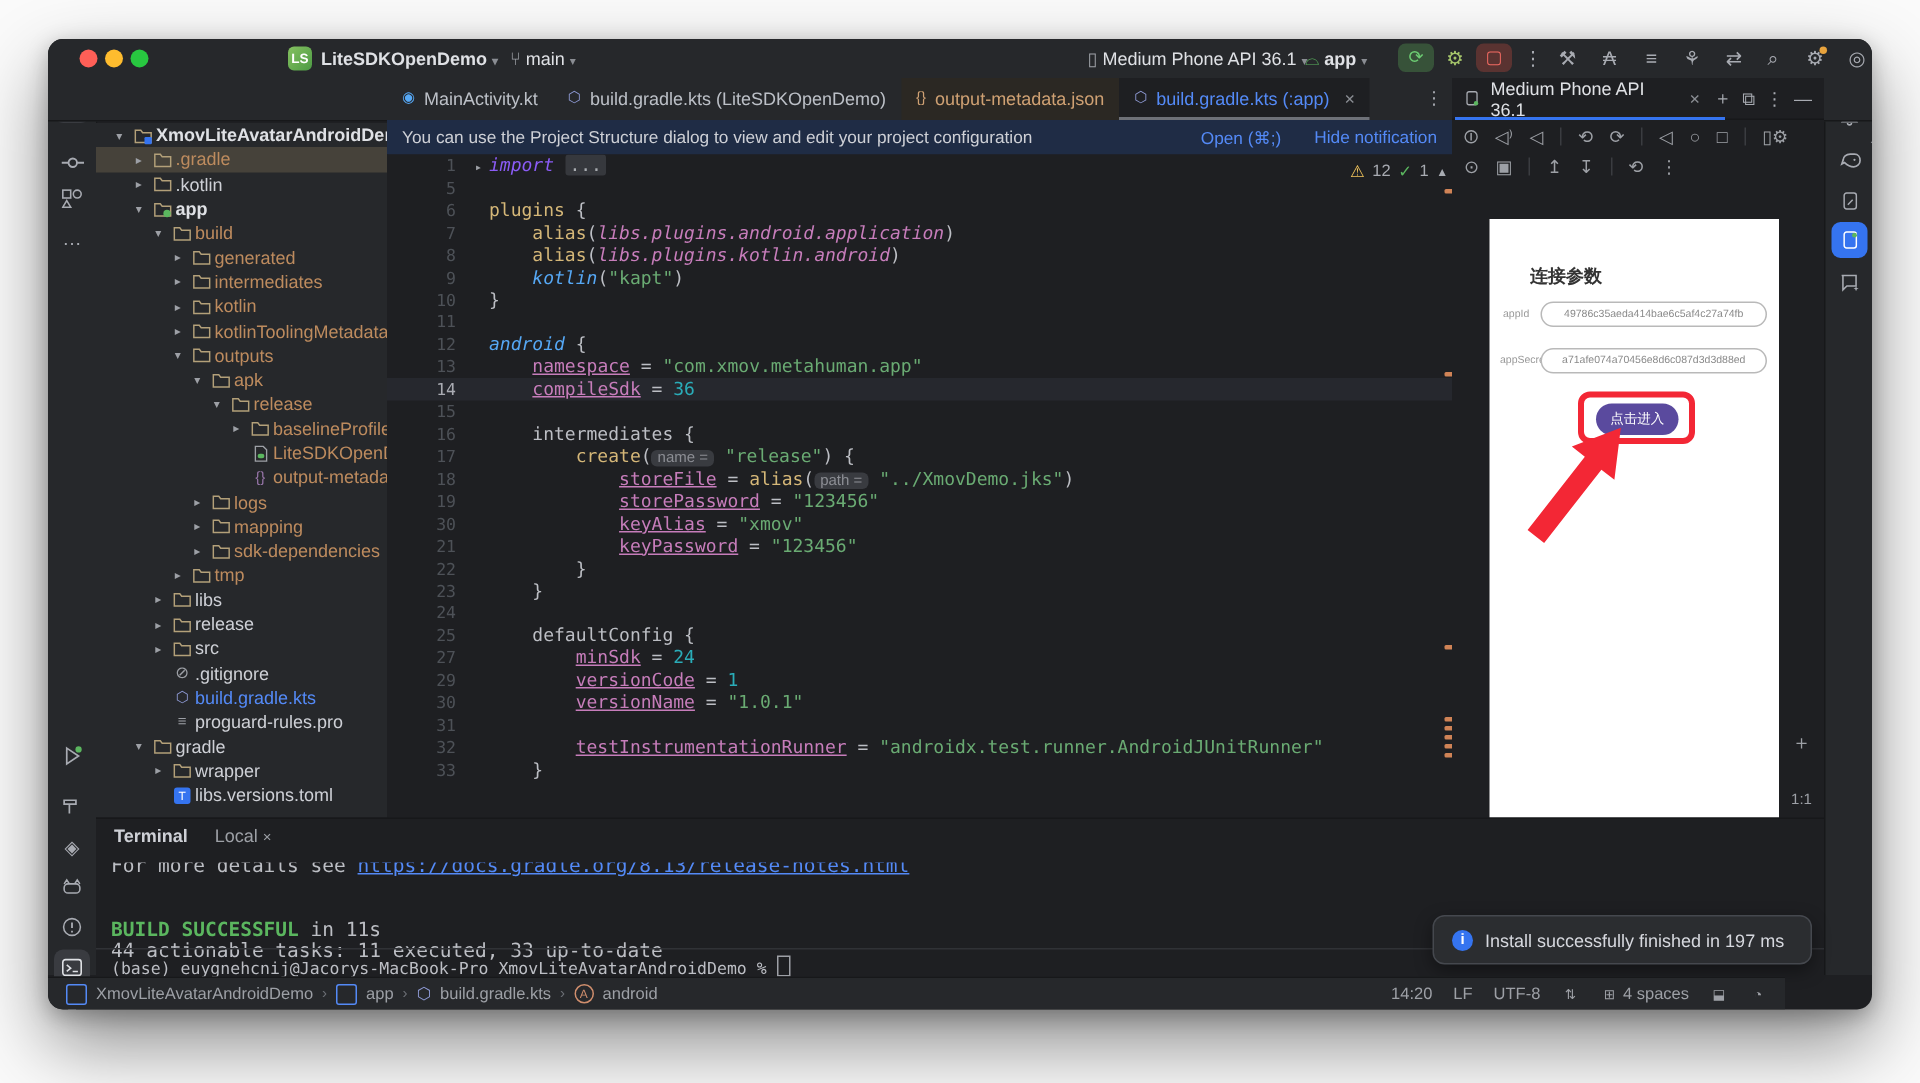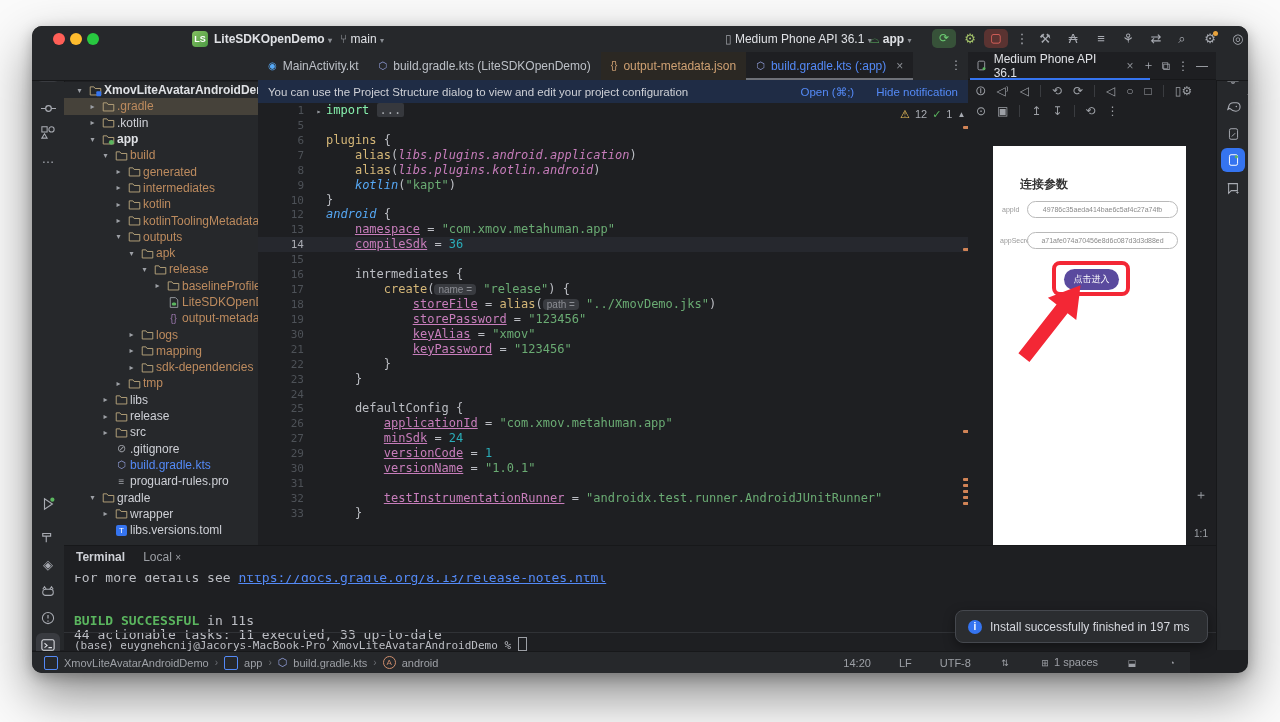--- a/index.html
+++ b/index.html
@@ -44,21 +44,21 @@
   .t-or{color:#bd8b5e;} .t-wh{color:#ced0d6;} .t-bl{color:#548af7;}
   .t-root{color:#dfe1e5;font-weight:bold;} .t-app{color:#dfe1e5;font-weight:bold;}
   
   #editor{left:226px;top:77px;width:710px;height:442px;background:#1e1f22;overflow:hidden;
           font-family:"DejaVu Sans Mono",monospace;font-size:12px;}
   .cl{height:14.93px;line-height:14.93px;white-space:pre;position:relative;}
   .cl.active{background:#26282e;}
   .gut{display:inline-block;width:46px;text-align:right;color:#4d5157;padding-right:8px;font-size:11px;}
   .cl.active .gut{color:#a9abb2;}
   .foldc{display:inline-block;width:14px;color:#9da0a6;font-size:8px;text-align:center;}
-  .tk-kw{color:#86efac;} .tk-fn{color:#d5b778;} .tk-prop{color:#c77dbb;font-style:italic;}
+  .tk-kw{color:#8b5cf6;font-style:italic;} .tk-fn{color:#d5b778;} .tk-prop{color:#c77dbb;font-style:italic;}
   .tk-propu{color:#c77dbb;text-decoration:underline;} .tk-str{color:#6aab73;} .tk-num{color:#2aacb8;}
   .tk-plain{color:#bcbec4;} .tk-iblue{color:#56a8f5;font-style:italic;}
   .tk-hint{background:#393b40;color:#8c8e94;border-radius:4px;padding:0 4px;font-size:10px;font-family:"Liberation Sans",sans-serif;}
   .tk-fold{background:#36383d;color:#a8abb0;border-radius:2px;padding:0 3px;}
   #inspect{left:868px;top:80px;width:100px;height:16px;font-size:11px;color:#a8abb2;display:flex;align-items:center;gap:5px;}
   .mark{left:931px;width:7px;height:3px;background:#d08356;border-radius:1px;}
   
   #dpanel{left:936px;top:26px;width:248px;height:493px;background:#1e1f22;}
   #dtab{left:0;top:0;width:248px;height:28px;background:#1e1f22;border-bottom:1px solid #17181a;display:flex;align-items:center;padding:0 8px;box-sizing:border-box;gap:7px;font-size:12px;color:#dfe1e5;}
   #dtabline{left:2px;top:26px;width:180px;height:2px;background:#3574f0;}
@@ -78,21 +78,21 @@
   #termhdr{left:0;top:0;width:100%;height:22px;display:flex;align-items:center;gap:18px;padding-left:12px;box-sizing:border-box;font-size:12px;}
   #termbody{left:10px;top:29px;width:1130px;height:84px;font-family:"DejaVu Sans Mono",monospace;font-size:13px;color:#bcbec4;overflow:hidden;}
   .tline{height:13.5px;line-height:13.5px;white-space:pre;}
   .tlink{color:#548af7;text-decoration:underline;}
   .tgreen{color:#5bb65f;font-weight:bold;}
   #tcursor{display:inline-block;width:7px;height:12px;border:1px solid #9da0a6;vertical-align:-2px;}
   #termsep{left:0;top:86px;width:1152px;height:1px;background:#303236;}
   
   #status{left:0;top:625px;width:1158px;height:22px;background:#26282b;border-top:1px solid #17181a;display:flex;align-items:center;font-size:11px;color:#9da0a6;padding:0 12px;box-sizing:border-box;gap:6px;text-align:right;}
   #status .crumbsep{color:#6b6e74;font-size:10px;}
-  #status .right{margin-left:auto;display:flex;align-items:center;gap:28px;}
+  #status .right{margin-left:auto;display:flex;align-items:center;gap:14px;}
   .bico{display:inline-flex;width:12px;height:12px;align-items:center;justify-content:center;font-size:9px;}
   .acirc{display:inline-flex;width:11px;height:11px;border:1px solid #cf8e6d;border-radius:50%;color:#cf8e6d;font-size:8px;align-items:center;justify-content:center;}
   
   #toast{left:923px;top:584px;width:253px;height:33px;background:#2b2d30;border:1px solid #45484e;border-radius:8px;
          box-shadow:0 4px 12px rgba(0,0,0,.4);display:flex;align-items:center;gap:8px;padding:0 12px;box-sizing:border-box;font-size:12px;color:#d6d8de;}
   .infoi{width:14px;height:14px;border-radius:50%;background:#3574f0;color:#fff;font-size:10px;font-weight:bold;display:flex;align-items:center;justify-content:center;flex:0 0 auto;}
   
   #arrowbox{left:999px;top:249px;width:40px;height:96px;transform:rotate(38deg);}
 </style>
 </head>
@@ -492,35 +492,35 @@
   </div>
 
   <div id="editor" class="ab">
       <div class="cl"><span class="gut">1</span><span class="foldc">▸</span><span class="tk-kw">import</span><span class="tk-plain"> </span><span class="tk-fold">...</span></div>
       <div class="cl"><span class="gut">5</span><span class="foldc"></span></div>
       <div class="cl"><span class="gut">6</span><span class="foldc"></span><span class="tk-fn">plugins</span><span class="tk-plain"> {</span></div>
       <div class="cl"><span class="gut">7</span><span class="foldc"></span><span class="tk-plain">    </span><span class="tk-fn">alias</span><span class="tk-plain">(</span><span class="tk-prop">libs.plugins.android.application</span><span class="tk-plain">)</span></div>
       <div class="cl"><span class="gut">8</span><span class="foldc"></span><span class="tk-plain">    </span><span class="tk-fn">alias</span><span class="tk-plain">(</span><span class="tk-prop">libs.plugins.kotlin.android</span><span class="tk-plain">)</span></div>
       <div class="cl"><span class="gut">9</span><span class="foldc"></span><span class="tk-plain">    </span><span class="tk-iblue">kotlin</span><span class="tk-plain">(</span><span class="tk-str">"kapt"</span><span class="tk-plain">)</span></div>
       <div class="cl"><span class="gut">10</span><span class="foldc"></span><span class="tk-plain">}</span></div>
+      <div class="cl"><span class="gut">11</span><span class="foldc"></span></div>
       <div class="cl"><span class="gut">12</span><span class="foldc"></span><span class="tk-iblue">android</span><span class="tk-plain"> {</span></div>
       <div class="cl"><span class="gut">13</span><span class="foldc"></span><span class="tk-plain">    </span><span class="tk-propu">namespace</span><span class="tk-plain"> = </span><span class="tk-str">"com.xmov.metahuman.app"</span></div>
       <div class="cl active"><span class="gut">14</span><span class="foldc"></span><span class="tk-plain">    </span><span class="tk-propu">compileSdk</span><span class="tk-plain"> = </span><span class="tk-num">36</span></div>
       <div class="cl"><span class="gut">15</span><span class="foldc"></span></div>
       <div class="cl"><span class="gut">16</span><span class="foldc"></span><span class="tk-plain">    intermediates {</span></div>
       <div class="cl"><span class="gut">17</span><span class="foldc"></span><span class="tk-plain">        </span><span class="tk-fn">create</span><span class="tk-plain">(</span><span class="tk-hint">name =</span><span class="tk-plain"> </span><span class="tk-str">"release"</span><span class="tk-plain">) {</span></div>
       <div class="cl"><span class="gut">18</span><span class="foldc"></span><span class="tk-plain">            </span><span class="tk-propu">storeFile</span><span class="tk-plain"> = </span><span class="tk-fn">alias</span><span class="tk-plain">(</span><span class="tk-hint">path =</span><span class="tk-plain"> </span><span class="tk-str">"../XmovDemo.jks"</span><span class="tk-plain">)</span></div>
       <div class="cl"><span class="gut">19</span><span class="foldc"></span><span class="tk-plain">            </span><span class="tk-propu">storePassword</span><span class="tk-plain"> = </span><span class="tk-str">"123456"</span></div>
       <div class="cl"><span class="gut">30</span><span class="foldc"></span><span class="tk-plain">            </span><span class="tk-propu">keyAlias</span><span class="tk-plain"> = </span><span class="tk-str">"xmov"</span></div>
       <div class="cl"><span class="gut">21</span><span class="foldc"></span><span class="tk-plain">            </span><span class="tk-propu">keyPassword</span><span class="tk-plain"> = </span><span class="tk-str">"123456"</span></div>
       <div class="cl"><span class="gut">22</span><span class="foldc"></span><span class="tk-plain">        }</span></div>
       <div class="cl"><span class="gut">23</span><span class="foldc"></span><span class="tk-plain">    }</span></div>
       <div class="cl"><span class="gut">24</span><span class="foldc"></span></div>
       <div class="cl"><span class="gut">25</span><span class="foldc"></span><span class="tk-plain">    defaultConfig {</span></div>
-      <div class="cl"><span class="gut">26</span><span class="foldc"></span><span class="tk-plain">        </span><span class="tk-propu">applicationId</span><span class="tk-plain"> = </span><span class="tk-str">"com.xmov.metahuman.app"</span></div>
       <div class="cl"><span class="gut">27</span><span class="foldc"></span><span class="tk-plain">        </span><span class="tk-propu">minSdk</span><span class="tk-plain"> = </span><span class="tk-num">24</span></div>
       <div class="cl"><span class="gut">29</span><span class="foldc"></span><span class="tk-plain">        </span><span class="tk-propu">versionCode</span><span class="tk-plain"> = </span><span class="tk-num">1</span></div>
       <div class="cl"><span class="gut">30</span><span class="foldc"></span><span class="tk-plain">        </span><span class="tk-propu">versionName</span><span class="tk-plain"> = </span><span class="tk-str">"1.0.1"</span></div>
       <div class="cl"><span class="gut">31</span><span class="foldc"></span></div>
       <div class="cl"><span class="gut">32</span><span class="foldc"></span><span class="tk-plain">        </span><span class="tk-propu">testInstrumentationRunner</span><span class="tk-plain"> = </span><span class="tk-str">"androidx.test.runner.AndroidJUnitRunner"</span></div>
       <div class="cl"><span class="gut">33</span><span class="foldc"></span><span class="tk-plain">    }</span></div>
     </div>
   <div id="inspect" class="ab">
     <span style="color:#f2c55c;">⚠</span>
       <span>12</span>
@@ -632,19 +632,19 @@
     <span style="color:#8f9bd6;">⬡</span>
     <span>build.gradle.kts</span>
     <span class="crumbsep">›</span>
     <span class="acirc">A</span>
     <span>android</span>
     <span class="right">
       <span>14:20</span>
       <span>LF</span>
       <span>UTF-8</span>
       <span class="bico">⇅</span>
-      <span><span class="bico">⊞</span> <span>1 spaces</span></span>
+      <span><span class="bico">⊞</span> <span>4 spaces</span></span>
       <span class="bico">⬓</span>
       <span class="bico">◔</span>
     </span>
   </div>
 
 </div>
 
 </body></html>

